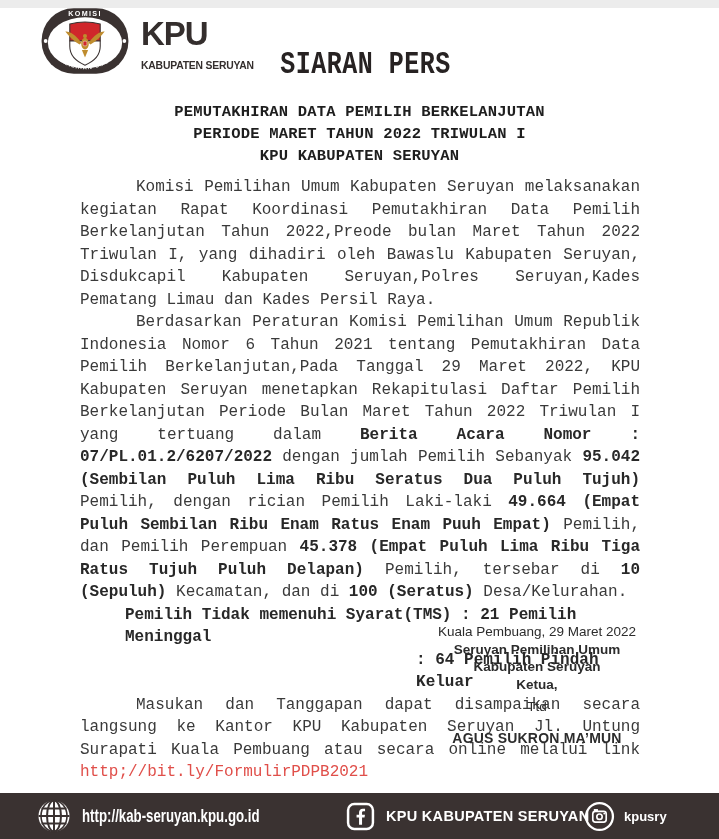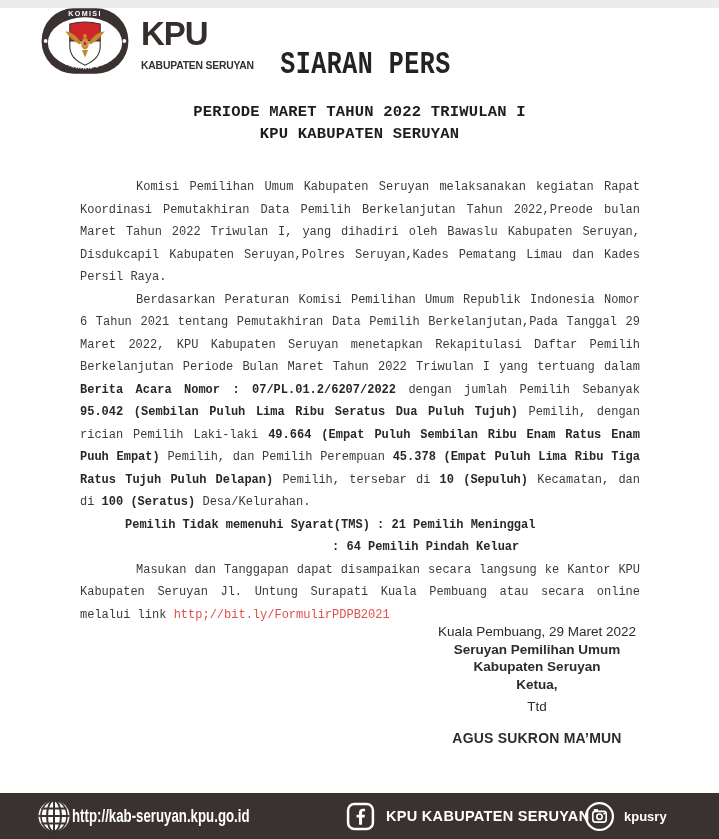--- a/index.html
+++ b/index.html
@@ -19,40 +19,40 @@
 
   .title { position:absolute; top:54px; left:0; right:0; text-align:center; color:#272222;margin-left:12px; }
   .title span { display:inline-block; font-weight:700; font-size:25px; letter-spacing:0.5px;
                 transform:scaleY(1.25); transform-origin:center bottom; }
 
   .subtitle { position:absolute; top:101px; left:0; right:0; text-align:center;
               font-weight:700; font-size:15.5px; line-height:22px; letter-spacing:0.2px; color:#1e1e1e; }
 
   
   .bodytext { position:absolute; top:176px; left:80px; width:560px;
-              font-size:12px; line-height:22.5px; color:#3a3a3a;
+              font-size:16px; line-height:22.5px; color:#3a3a3a;
               text-align:justify; text-align-last:left; }
   .para { margin:0; text-indent:56px; }
   .b { font-weight:700; color:#282828; }
   .tms { font-weight:700; color:#282828; text-align:left;margin-left:45px; }
   .tms2 { margin-left:35ch; }
   .link { color:#e04f4a; text-decoration:none; cursor:pointer; }
 
   
   .signature { position:absolute; top:623px; left:428px; width:218px; text-align:center;
                font-family:"Liberation Sans",sans-serif; font-size:13.5px; line-height:17.5px; color:#2c2c2c; }
   .sig-b { font-weight:700; }
   .sig-ttd { margin-top:5px; }
   .sig-name { margin-top:14px; font-weight:700; font-size:14px; letter-spacing:0.2px; }
 
   
   .footer { position:absolute; left:0; right:0; bottom:0; height:46px; background:#3a3231; color:#ffffff;
             font-family:"Liberation Sans",sans-serif; }
   .f-item { position:absolute; top:0; height:100%; display:flex; align-items:center; }
-  .f-site { left:36px; }
+  .f-site { left:36px; gap:10px; }
   .f-fb   { left:346px; gap:11px; }
   .f-ig   { left:584px; gap:9px; }
   .site-text { font-weight:700; font-size:17px; white-space:nowrap; display:inline-block;
                transform:scale(0.78,1.12); transform-origin:left center; }
   .fb-text { font-weight:700; font-size:14.5px; letter-spacing:0.3px; white-space:nowrap; }
   .ig-text { font-weight:700; font-size:13px; white-space:nowrap; }
 </style>
 </head>
 <body>
 
@@ -87,20 +87,21 @@
   <div class="wordmark">
     <div class="kpu-text">KPU</div>
     <div><span class="kpu-region">KABUPATEN SERUYAN</span></div>
   </div>
 
   <div class="title">
     <span>SIARAN PERS</span>
   </div>
 
   <div class="subtitle">
+    <div>PEMUTAKHIRAN DATA PEMILIH BERKELANJUTAN</div>
     <div>PERIODE MARET TAHUN 2022 TRIWULAN I</div>
     <div>KPU KABUPATEN SERUYAN</div>
   </div>
 
   <div class="bodytext">
     <p class="para"><span>Komisi Pemilihan Umum Kabupaten Seruyan melaksanakan kegiatan Rapat Koordinasi Pemutakhiran Data Pemilih Berkelanjutan Tahun 2022,Preode bulan Maret Tahun 2022 Triwulan I, yang dihadiri oleh Bawaslu Kabupaten Seruyan, Disdukcapil Kabupaten Seruyan,Polres Seruyan,Kades Pematang Limau dan Kades Persil Raya.</span></p>
     <p class="para"><span>Berdasarkan Peraturan Komisi Pemilihan Umum Republik Indonesia Nomor 6 Tahun 2021 tentang Pemutakhiran Data Pemilih Berkelanjutan,Pada Tanggal 29 Maret 2022, KPU Kabupaten Seruyan menetapkan Rekapitulasi Daftar Pemilih Berkelanjutan Periode Bulan Maret Tahun 2022 Triwulan I yang tertuang dalam </span><span class="b">Berita Acara Nomor : 07/PL.01.2/6207/2022</span><span> dengan jumlah Pemilih Sebanyak </span><span class="b">95.042 (Sembilan Puluh Lima Ribu Seratus Dua Puluh Tujuh)</span><span> Pemilih, dengan rician Pemilih Laki-laki </span><span class="b">49.664 (Empat Puluh Sembilan Ribu Enam Ratus Enam Puuh Empat)</span><span> Pemilih, dan Pemilih Perempuan </span><span class="b">45.378 (Empat Puluh Lima Ribu Tiga Ratus Tujuh Puluh Delapan)</span><span> Pemilih, tersebar di </span><span class="b">10 (Sepuluh)</span><span> Kecamatan, dan di </span><span class="b">100 (Seratus)</span><span> Desa/Kelurahan.</span></p>
     <div class="tms">Pemilih Tidak memenuhi Syarat(TMS) : 21 Pemilih Meninggal</div>
     <div class="tms tms2">: 64 Pemilih Pindah Keluar</div>
     <p class="para"><span>Masukan dan Tanggapan dapat disampaikan secara langsung ke Kantor KPU Kabupaten Seruyan Jl. Untung Surapati Kuala Pembuang atau secara online melalui link </span><a class="link">http;//bit.ly/FormulirPDPB2021</a></p>

